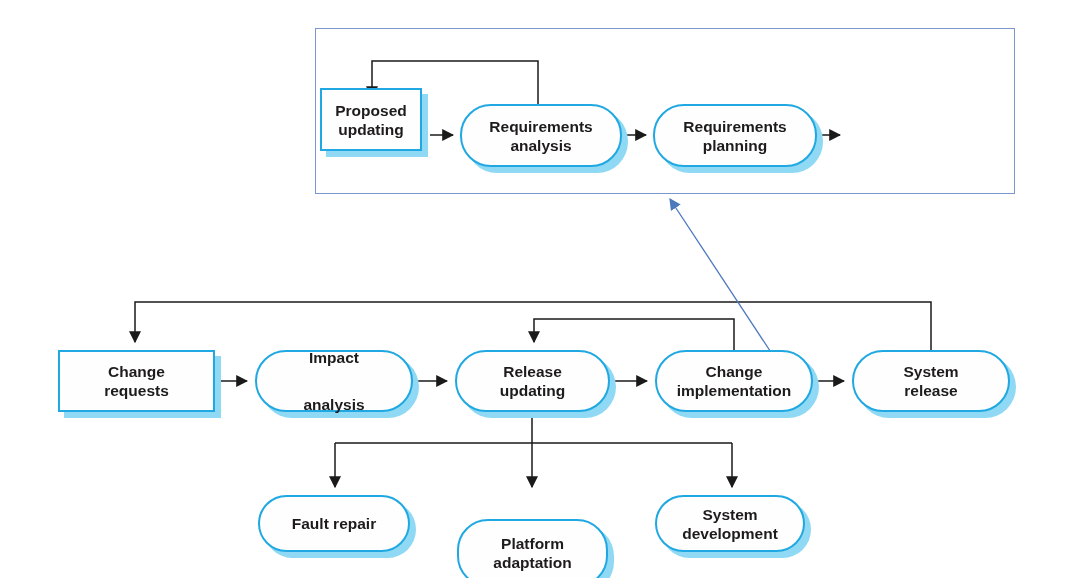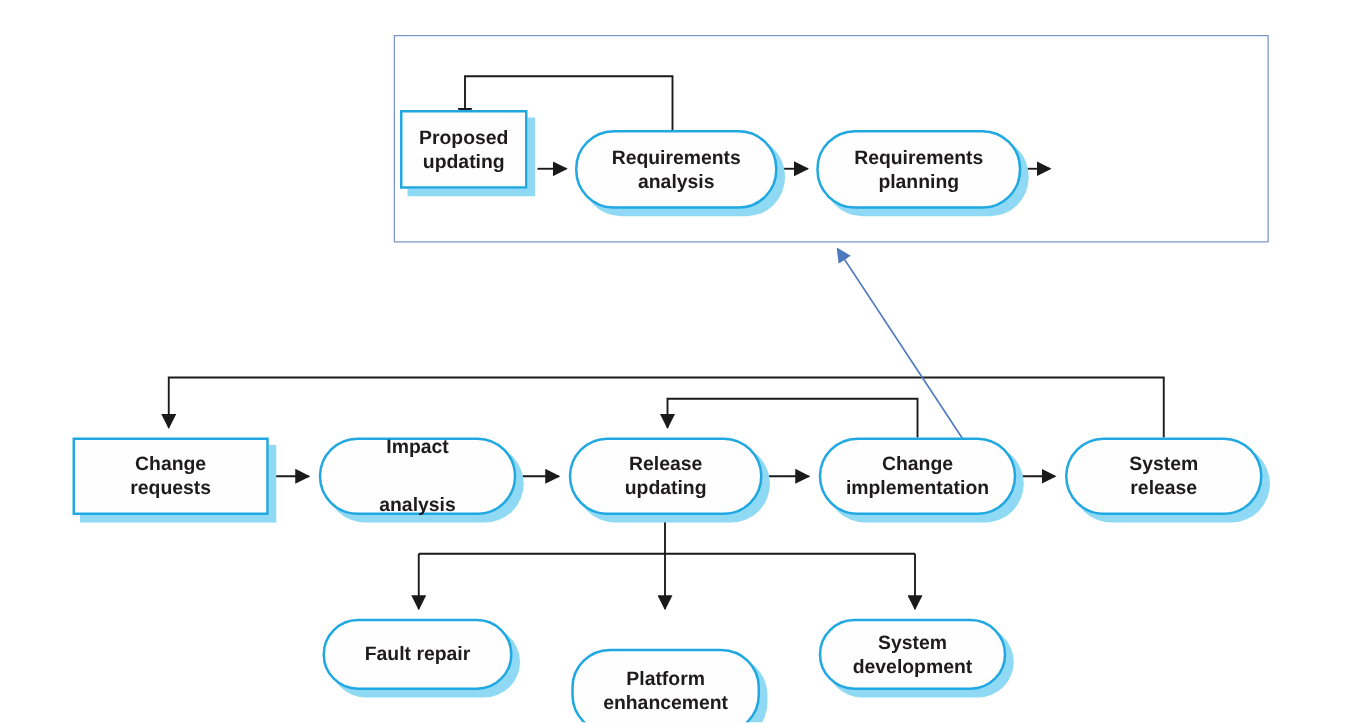--- a/index.html
+++ b/index.html
@@ -124,20 +124,20 @@
     <span class="ln">System</span>
     <span class="ln">release</span>
   </div>
 
   <div class="node stadium" style="left:258px; top:495px; width:152px; height:57px;align-items:center;">
     <span class="ln">Fault repair</span>
     <span class="ln"></span>
   </div>
   <div class="node stadium" style="left:457px; top:519px; width:151px; height:68px;">
     <span class="ln">Platform</span>
-    <span class="ln">enhancement</span>
+    <span class="ln">adaptation</span>
   </div>
   <div class="node stadium" style="left:655px; top:495px; width:150px; height:57px;">
     <span class="ln">System</span>
     <span class="ln">development</span>
   </div>
 
 </div>
 
 </body></html>

